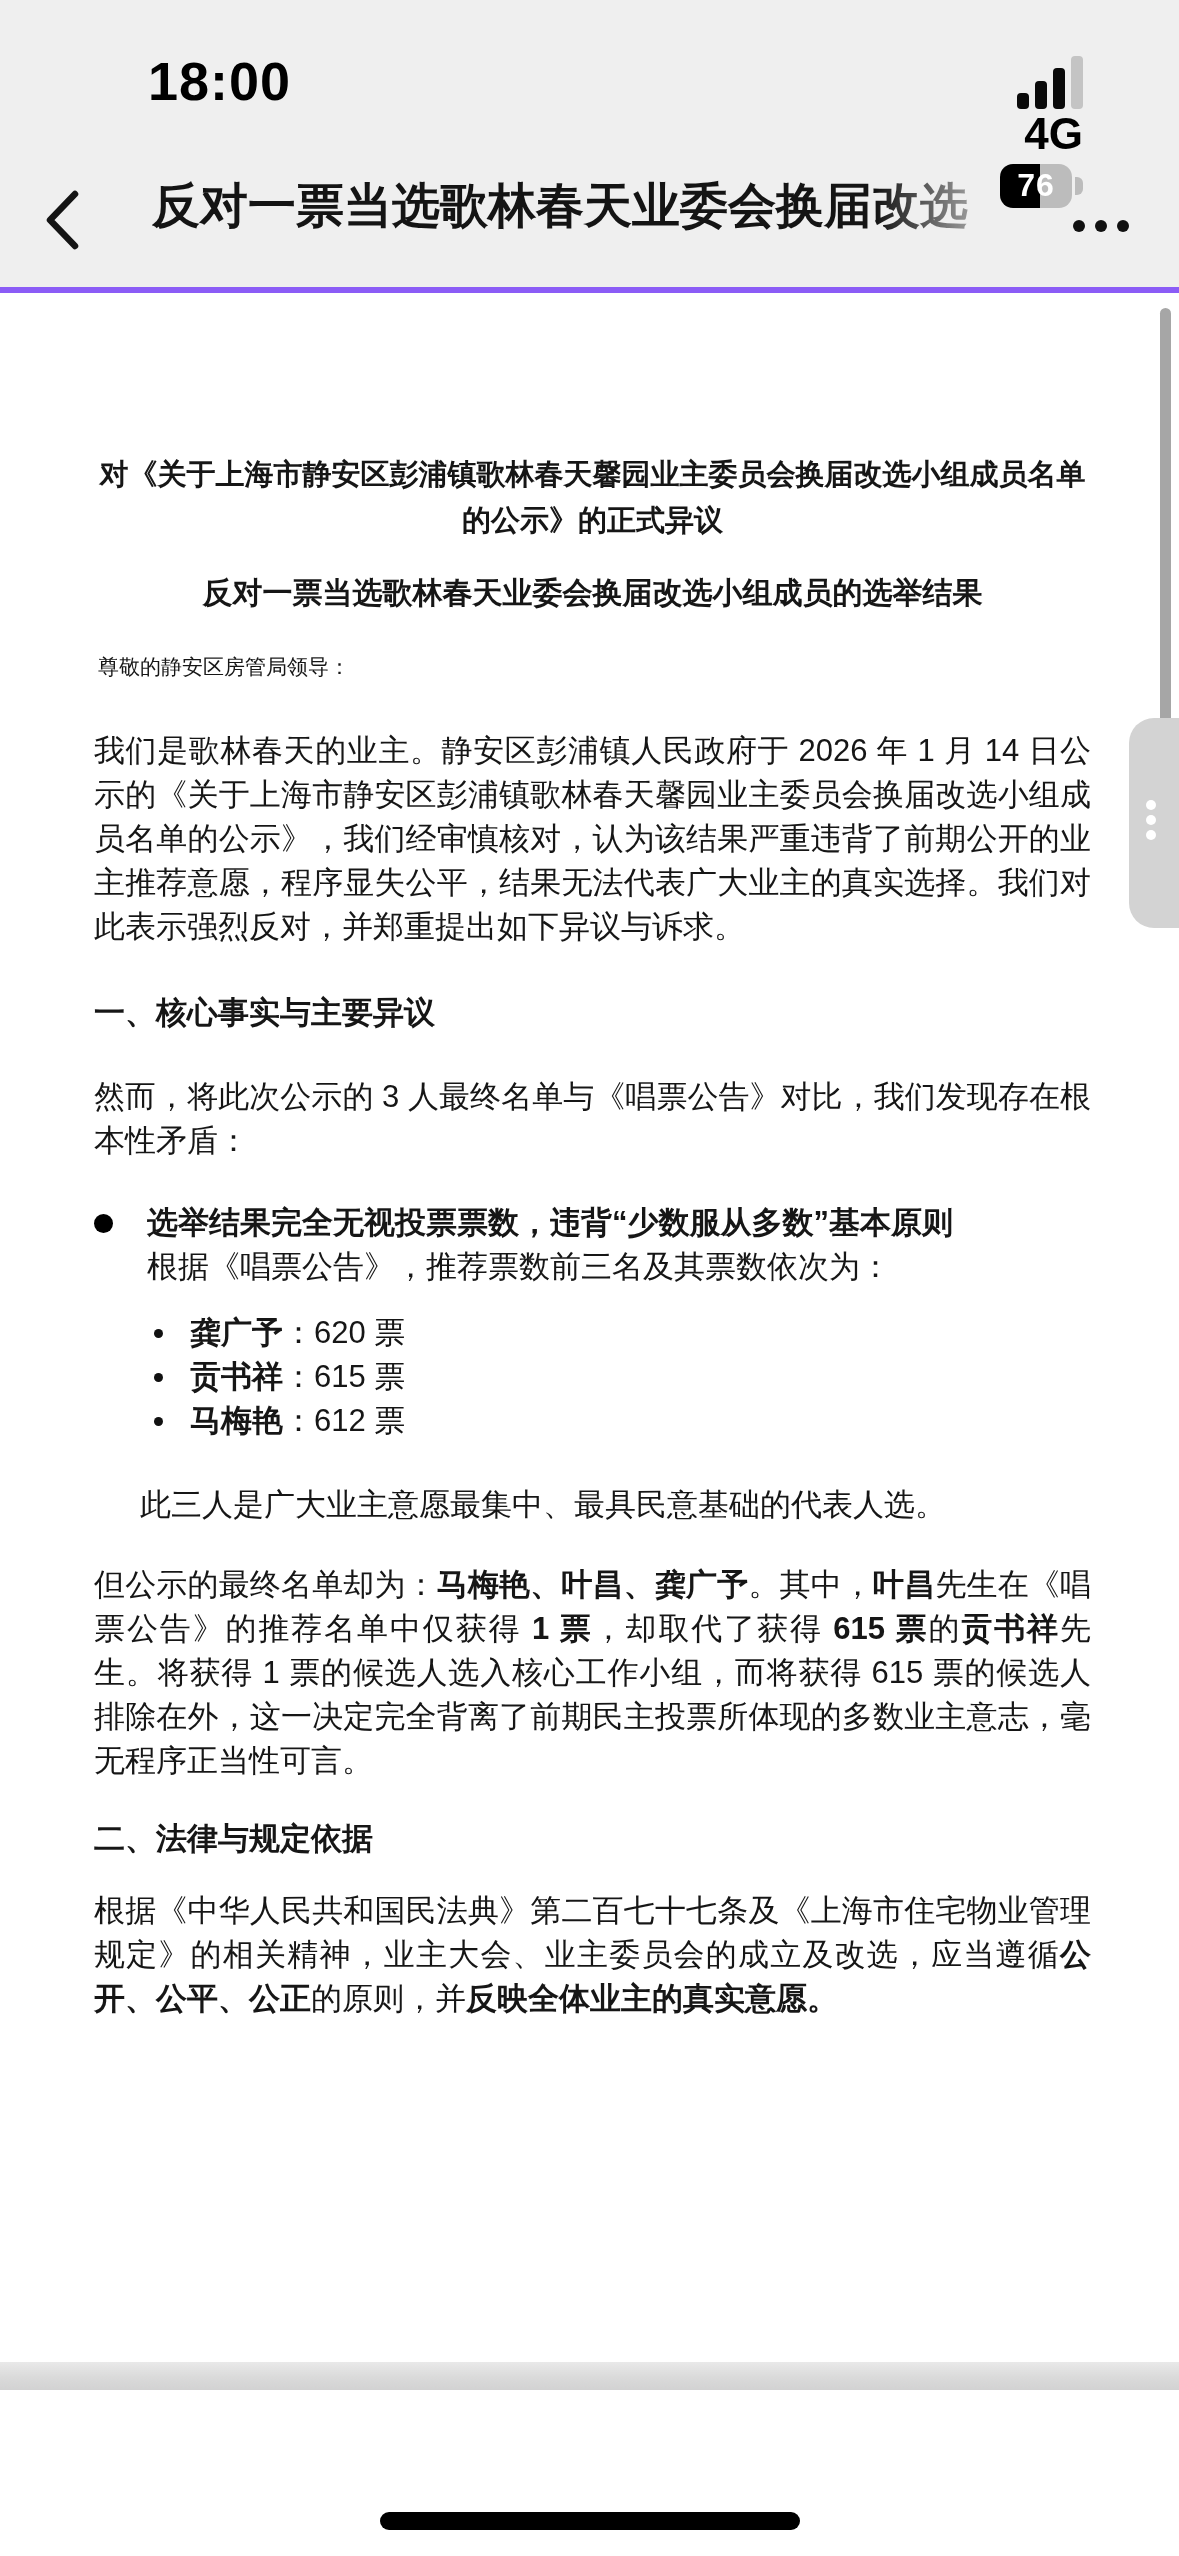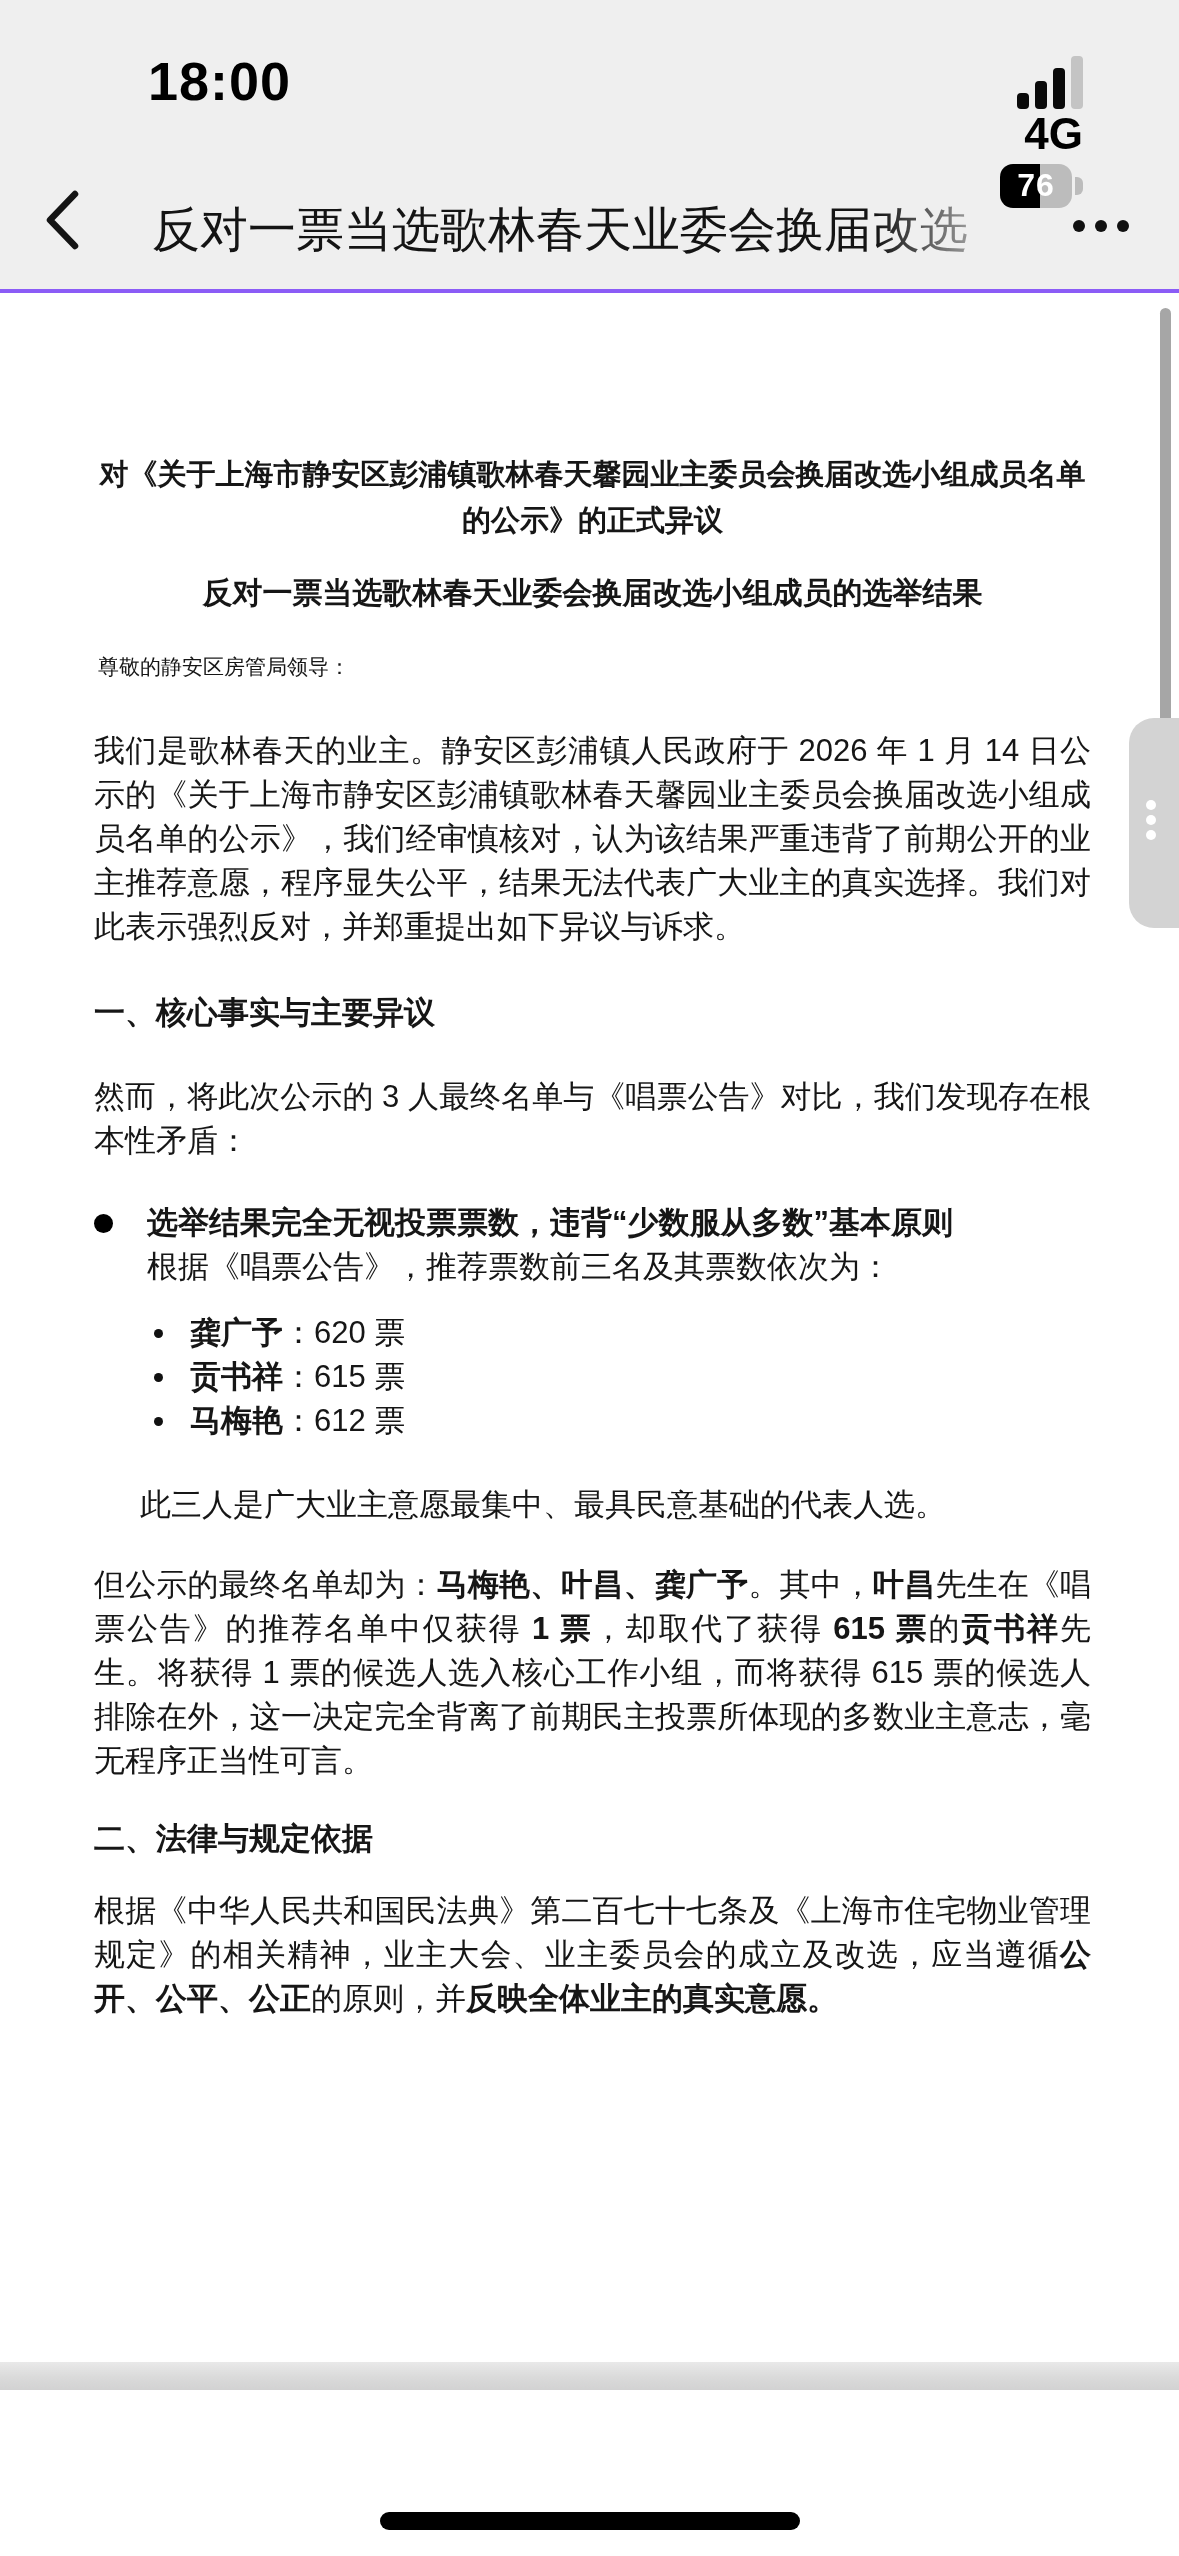--- a/index.html
+++ b/index.html
@@ -3,21 +3,21 @@
 <meta charset="utf-8">
 <style>
   html,body { margin:0; padding:0; }
   body {
     width:1179px; height:2556px; position:relative; overflow:hidden;
     background:#ffffff; font-family:"Liberation Sans", sans-serif; color:#161616;
   }
   
   .chrome {
     position:absolute; top:0; left:0; right:0; height:293px;
-    background:#efefef; border-bottom:4px solid #8b5cf6; box-sizing:border-box;
+    background:#efefef; border-bottom:6px solid #8b5cf6; box-sizing:border-box;
   }
   .time {
     position:absolute; left:148px; top:50px; font-size:54px; font-weight:700;
     color:#000; letter-spacing:1px;
   }
   .status-right { position:absolute; top:56px; right:96px; display:flex; align-items:flex-end;flex-direction:column; }
   .signal { display:flex; align-items:flex-end; height:53px; }
   .signal .bar { width:12px; border-radius:4px; background:#0a0a0a; margin-left:6px; }
   .signal .b1 { height:16px; margin-left:0; }
   .signal .b2 { height:28px; }
@@ -29,22 +29,22 @@
     width:72px; height:44px; border-radius:13px;
     background:linear-gradient(to right,#000 0 55%, #bcbcbc 55%);
     color:#fff; font-size:32px; font-weight:700; letter-spacing:1px;
     display:flex; align-items:center; justify-content:center;
   }
   .battery-nub { width:8px; height:18px; background:#bcbcbc; border-radius:0 6px 6px 0; margin-left:3px; }
 
   .nav { position:absolute; top:150px; left:0; right:0; height:141px; }
   .back { position:absolute; left:44px; top:40px; width:36px; height:60px; cursor:pointer; }
   .nav-title {
-    position:absolute; left:152px; top:48px; width:905px;
-    font-size:48px; font-weight:400; color:#141414; white-space:nowrap; overflow:hidden;
+    position:absolute; left:152px; top:24px; width:905px;
+    font-size:48px; font-weight:700; color:#141414; white-space:nowrap; overflow:hidden;
     -webkit-mask-image:linear-gradient(to right,#000 80%, rgba(0,0,0,0) 97%);
             mask-image:linear-gradient(to right,#000 80%, rgba(0,0,0,0) 97%);
   }
   .more { position:absolute; right:50px; top:70px; display:flex; cursor:pointer; }
   .more .dot { width:12px; height:12px; border-radius:50%; background:#111; margin-left:10px; }
   .more .dot:first-child { margin-left:0; }
 
   
   .document { position:absolute; top:295px; left:0; right:0; bottom:0; background:#fff; }
   .content { padding:0 88px 0 94px; }

